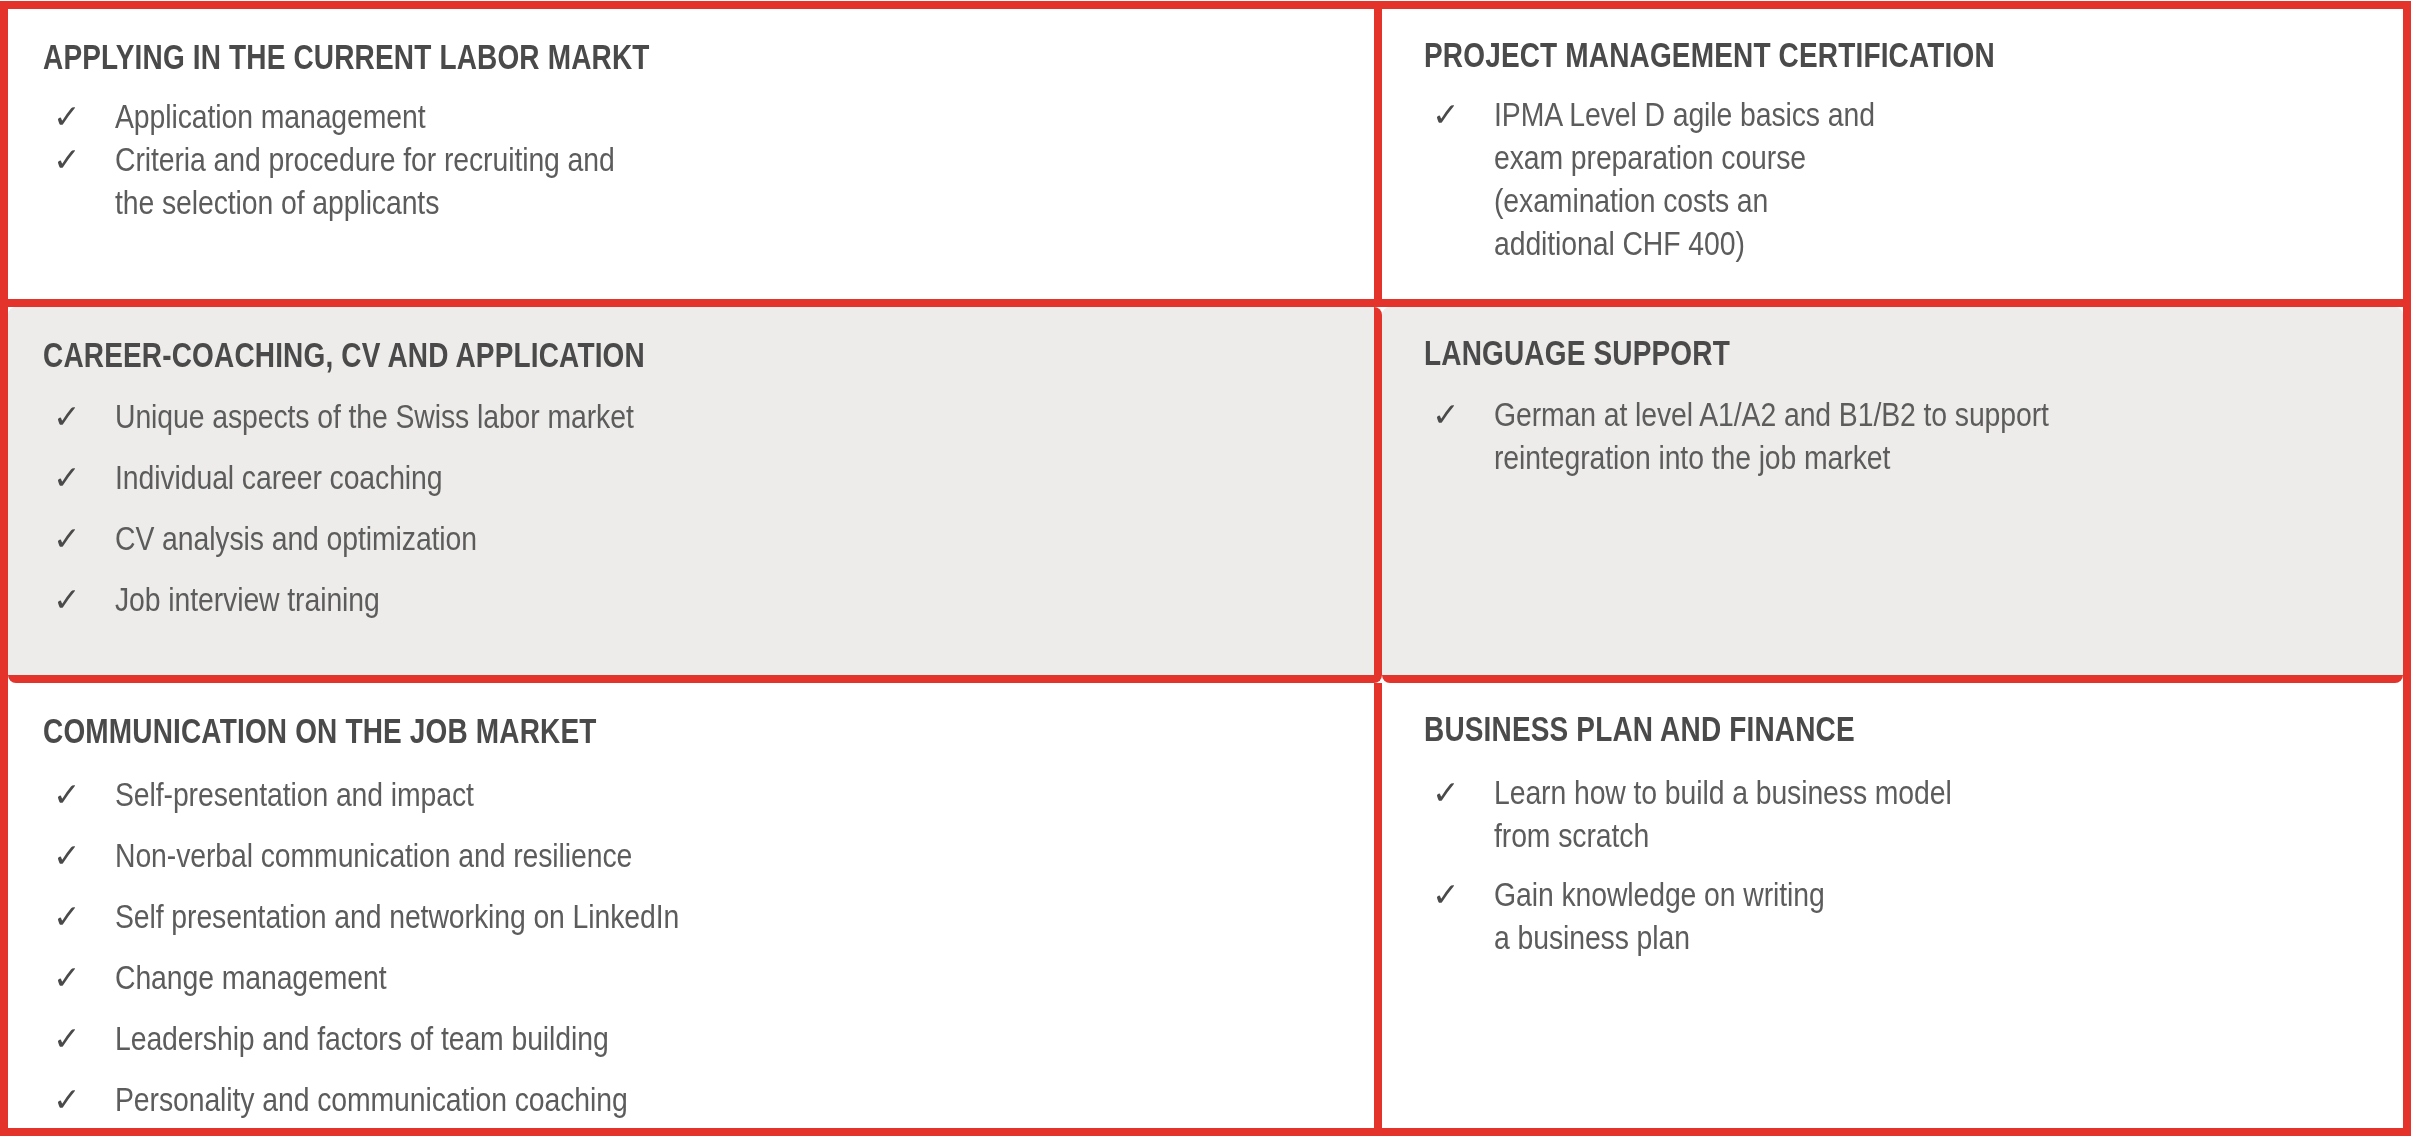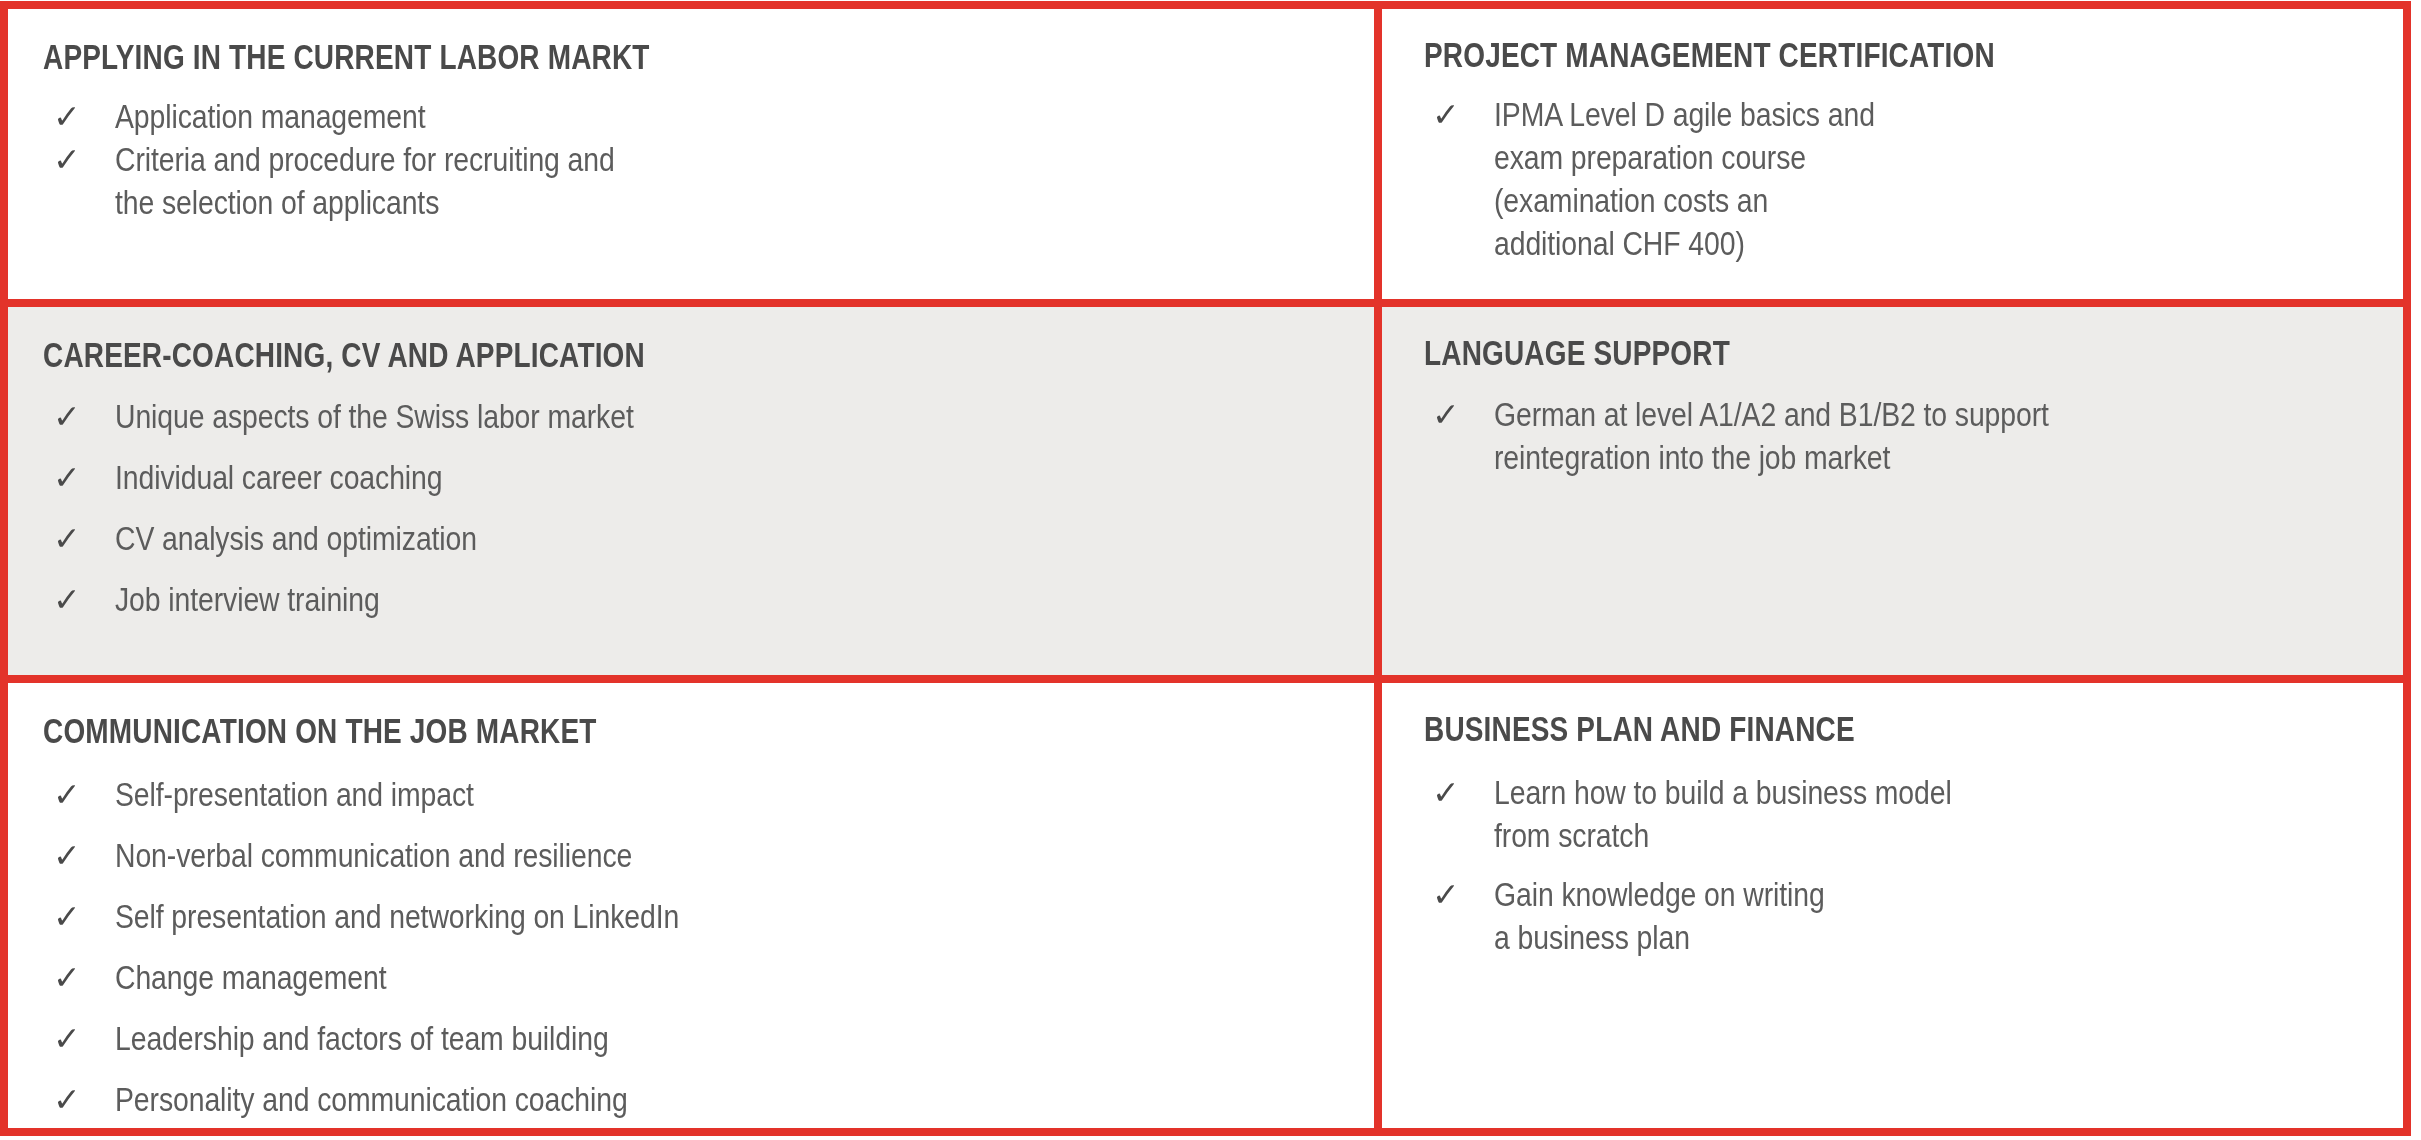--- a/index.html
+++ b/index.html
@@ -33,21 +33,21 @@
     position: relative;
     box-sizing: border-box;
     overflow: hidden;
     background: #ffffff;
   }
   .cell.shaded { background: #EDECEA; }
 
   
   .cell.col-left  { border-right: 8px solid #E3332A; }
   .cell.row-1     { border-bottom: 8px solid #E3332A; }
-  .cell.row-2     { border-bottom: 8px solid #E3332A; }
+  .cell.row-2     { border-bottom: 8px solid #E3332A; border-radius: 8px; }
 
   
   .card-title {
     font-family: "Liberation Sans", sans-serif;
     font-weight: bold;
     font-size: 35px;
     letter-spacing: 0.2px;
     color: #4A4A4A;
     text-transform: uppercase;
     white-space: nowrap;

